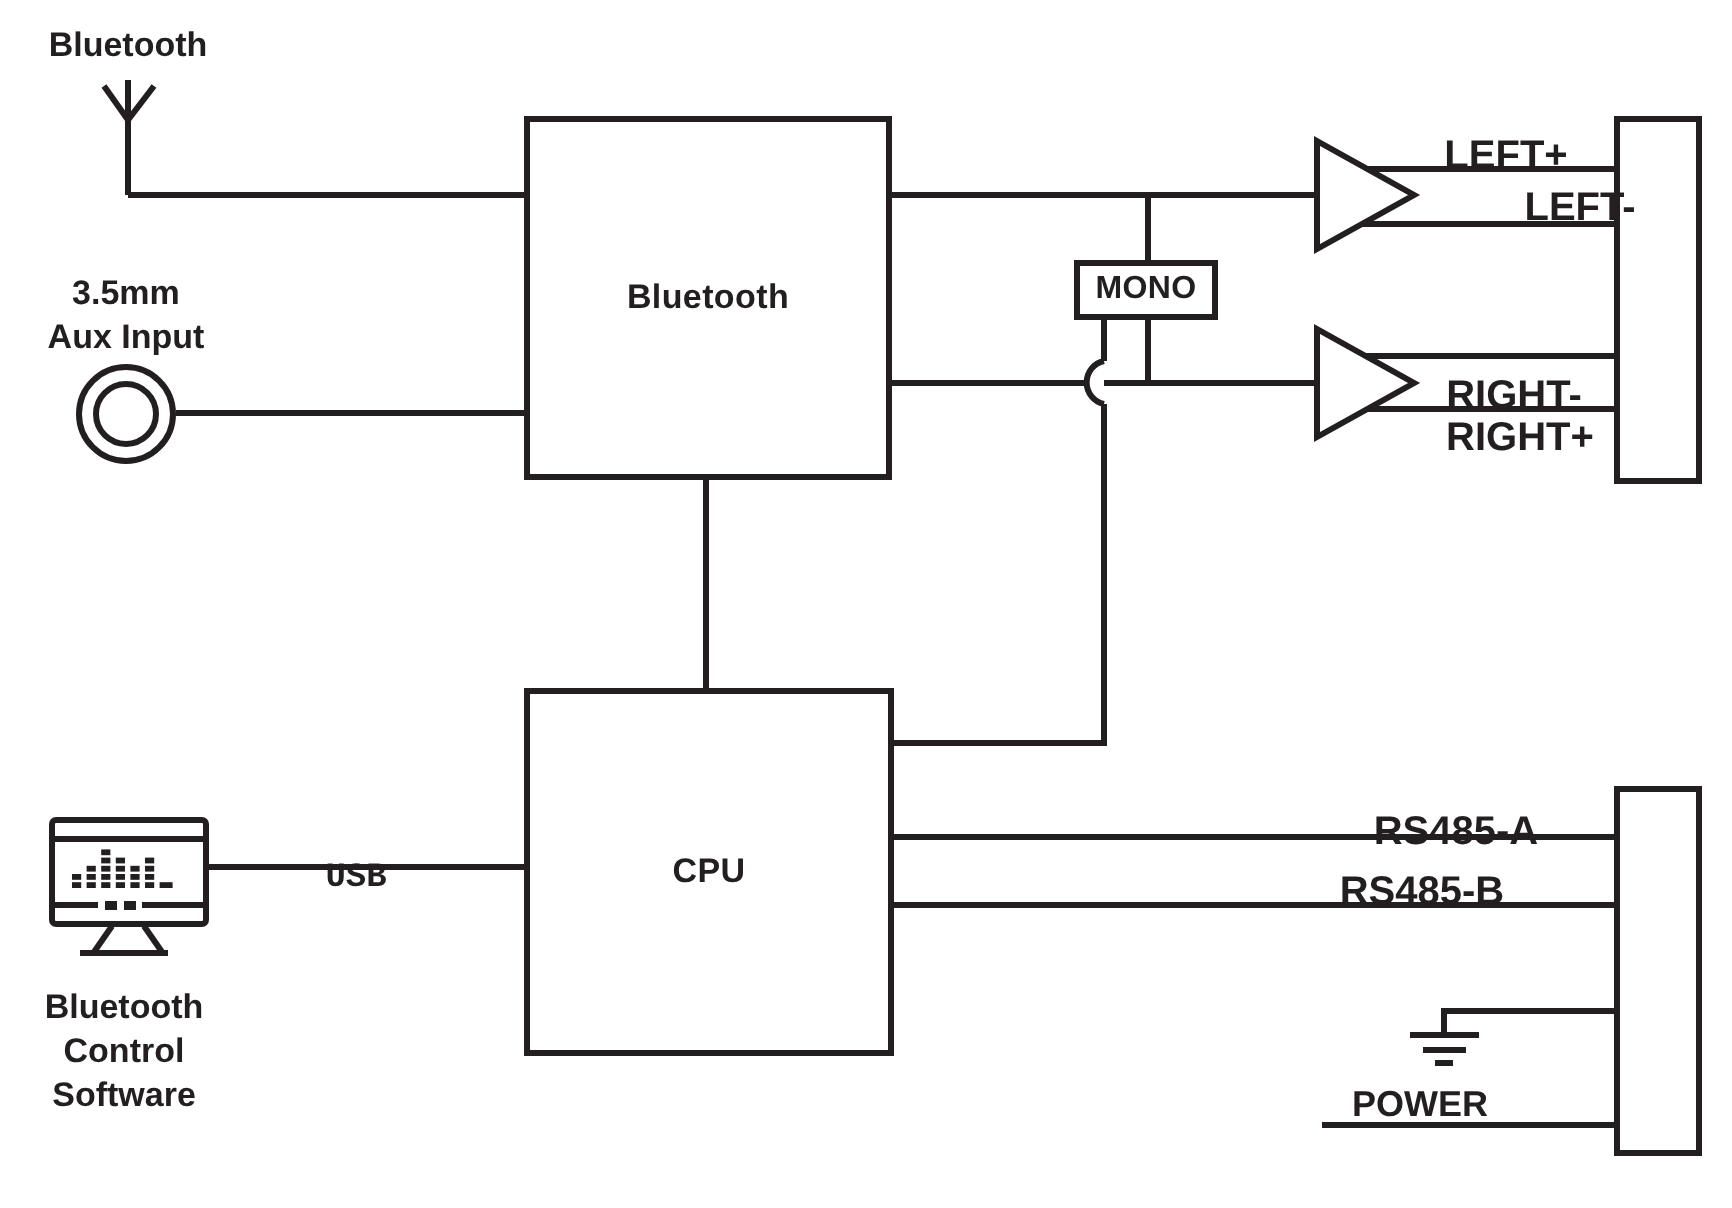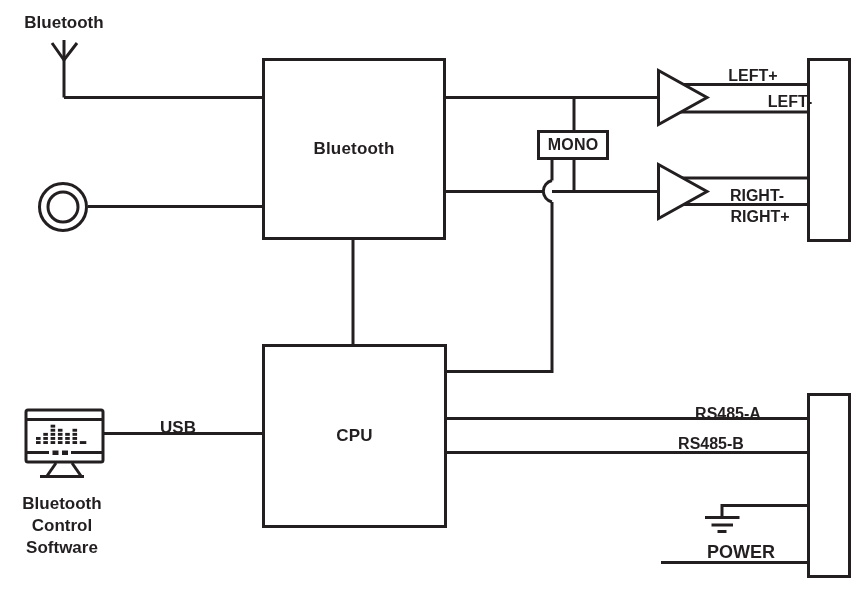--- a/index.html
+++ b/index.html
@@ -31,21 +31,21 @@
   }
   .lbl {
     position: absolute;
     font-weight: bold;
     white-space: nowrap;
     transform: translateX(-50%);
     text-align: center;
     line-height: 1.0;
   }
   .lbl-17 { font-size: 17px; }
-  .lbl-16 { font-size: 16px; }
+  .lbl-16 { font-size: 20px; }
   .multiline { line-height: 22px; }
 </style>
 </head>
 <body>
 
 <div id="stage">
 
   <svg id="wiring" viewBox="0 0 866 604" fill="none" stroke="#231f20" stroke-width="3">
 
     <g>
@@ -144,32 +144,36 @@
 
   <div class="block" style="left:262px; top:344px; width:185px; height:184px;">
     <span>CPU</span>
   </div>
 
   <div class="block" style="left:807px; top:58px; width:44px; height:184px;"></div>
   <div class="block" style="left:807px; top:393px; width:44px; height:185px;"></div>
 
   <div class="lbl lbl-17" style="left:64px; top:14px;">Bluetooth</div>
 
+  <div class="lbl lbl-17 multiline" style="left:63px; top:136px;">
+    <div>3.5mm</div>
+    <div>Aux Input</div>
+  </div>
 
-  <div class="lbl lbl-17" style="left:178px; top:419px;">USB</div>
+  <div class="lbl lbl-17" style="left:178px; top:431px;font-family:Liberation Mono, monospace;">USB</div>
 
   <div class="lbl lbl-17 multiline" style="left:62px; top:493px;">
     <div>Bluetooth</div>
     <div>Control</div>
     <div>Software</div>
   </div>
 
   <div class="lbl lbl-16" style="left:753px; top:68px;">LEFT+</div>
   <div class="lbl lbl-16" style="left:750px; top:94px;margin-left:40px;">LEFT-</div>
   <div class="lbl lbl-16" style="left:760px; top:161px;margin-top:48px;">RIGHT+</div>
   <div class="lbl lbl-16" style="left:757px; top:188px;">RIGHT-</div>
 
   <div class="lbl lbl-16" style="left:728px; top:406px;">RS485-A</div>
   <div class="lbl lbl-16" style="left:711px; top:436px;">RS485-B</div>
 
-  <div class="lbl lbl-17" style="left:741px; top:543px; font-size:18px;">POWER</div>
+  <div class="lbl lbl-17" style="left:710px; top:543px; font-size:18px;">POWER</div>
 
 </div>
 
 </body></html>

